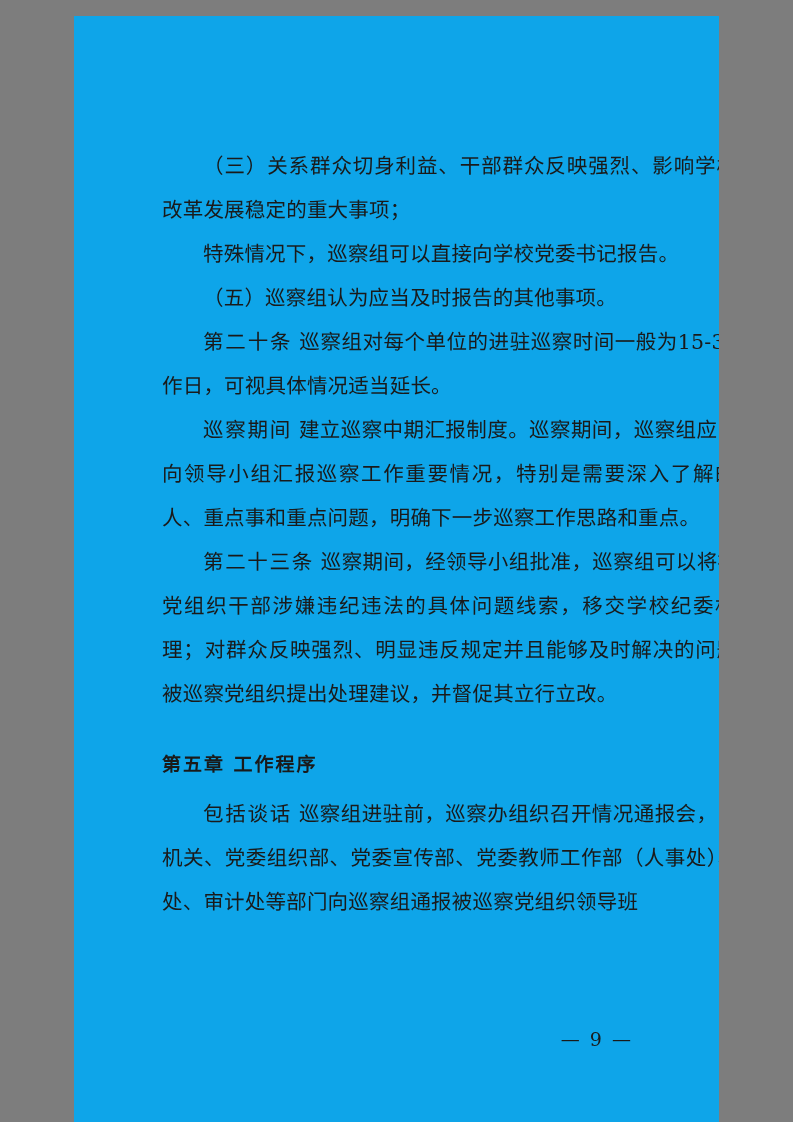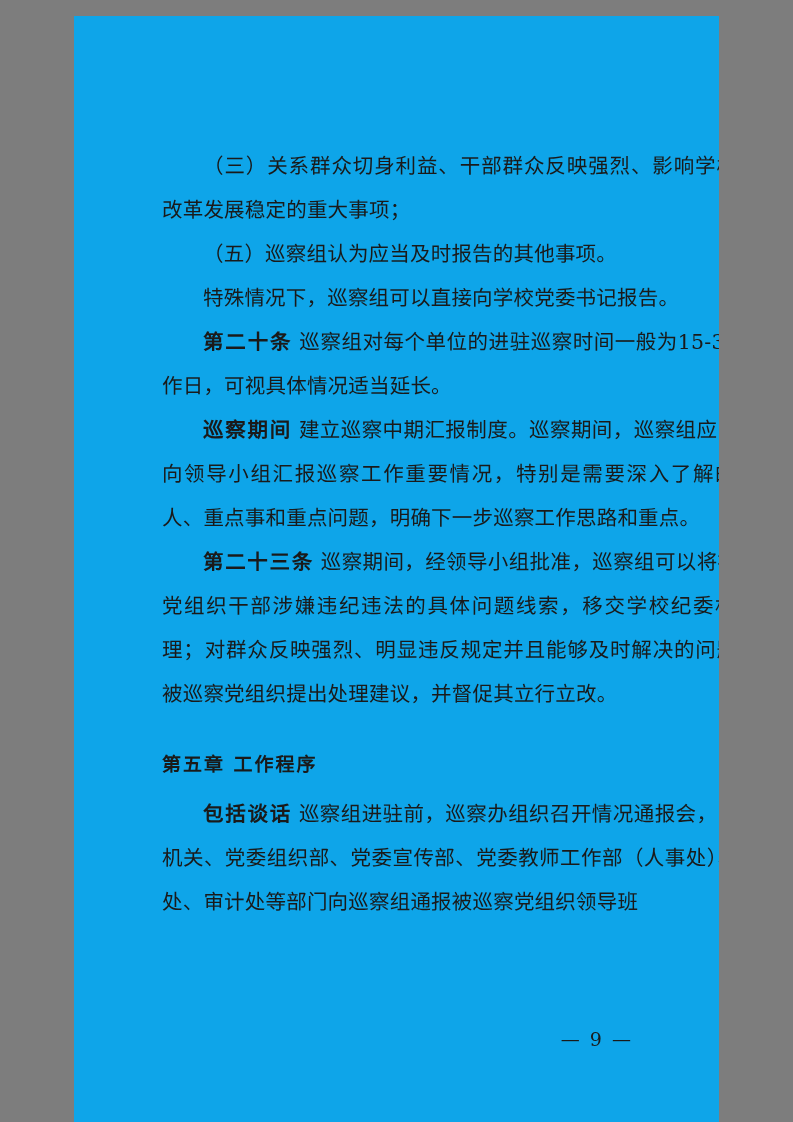--- a/index.html
+++ b/index.html
@@ -28,21 +28,21 @@
     margin: 0 0 0 0;
     font-size: 20.5px;
     line-height: 44px;
     text-align: justify;
     text-justify: inter-ideograph;
     letter-spacing: 0.2px;
     text-indent: 2em;
     font-family: "DejaVu Serif", "Liberation Serif", serif;
   }
   .bold-lead {
-    font-weight: bold;
+    font-weight: normal;
     letter-spacing: 1.5px;
   }
   h2.chapter {
     margin: 26px 0 6px 0;
     font-size: 19px;
     line-height: 44px;
     text-align: left;
     font-weight: bold;
     letter-spacing: 2px;
     font-family: "DejaVu Serif", "Liberation Serif", serif;
@@ -62,25 +62,25 @@
 
 <div class="page">
   <div class="content">
 
     <p class="para">
       <span>（三）关系群众切身利益、干部群众反映强烈、影响学校事业改革发展稳定的重大事项；</span>
     </p>
 
 
     <p class="para">
-      <span>（五）巡察组认为应当及时报告的其他事项。</span>
+      <span>特殊情况下，巡察组可以直接向学校党委书记报告。</span>
     </p>
 
     <p class="para">
-      <span>特殊情况下，巡察组可以直接向学校党委书记报告。</span>
+      <span>（五）巡察组认为应当及时报告的其他事项。</span>
     </p>
 
     <p class="para">
       <span class="bold-lead">第二十条</span>
       <span>巡察组对每个单位的进驻巡察时间一般为15-30个工作日，可视具体情况适当延长。</span>
     </p>
 
     <p class="para">
       <span class="bold-lead">巡察期间</span>
       <span>建立巡察中期汇报制度。巡察期间，巡察组应当及时向领导小组汇报巡察工作重要情况，特别是需要深入了解的重点人、重点事和重点问题，明确下一步巡察工作思路和重点。</span>

